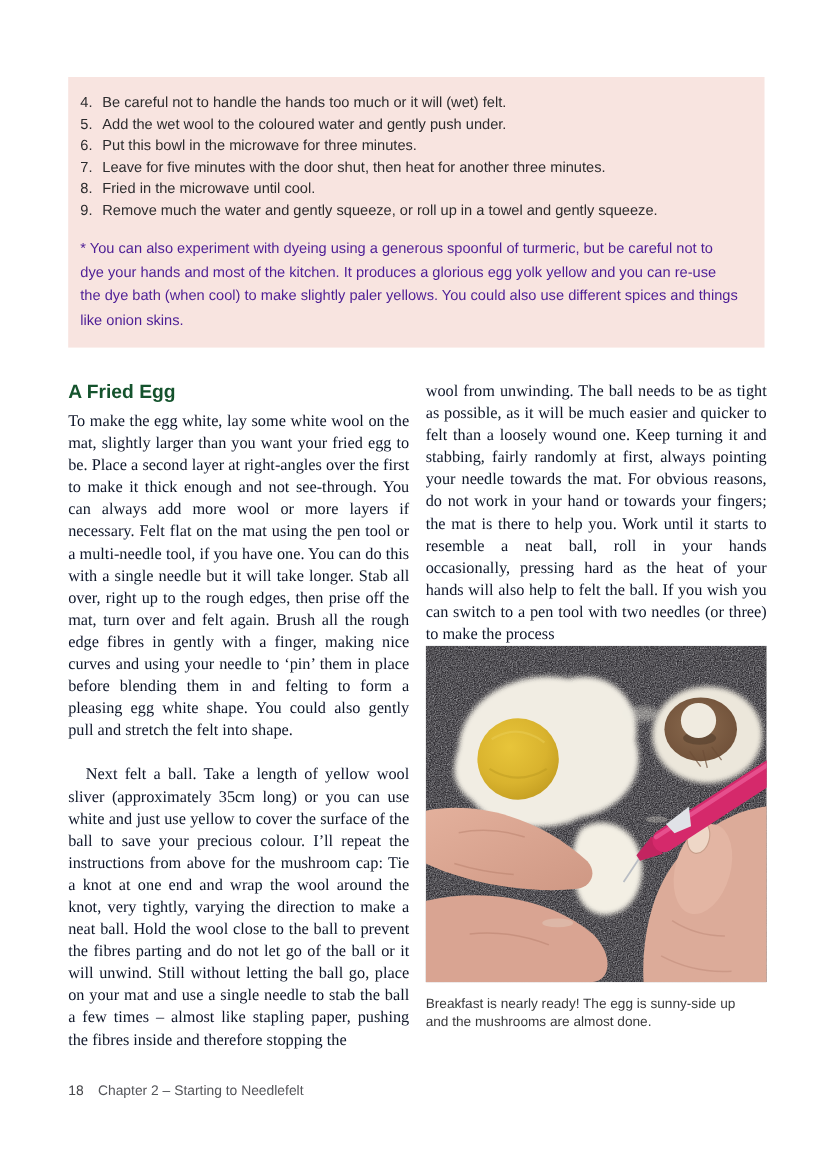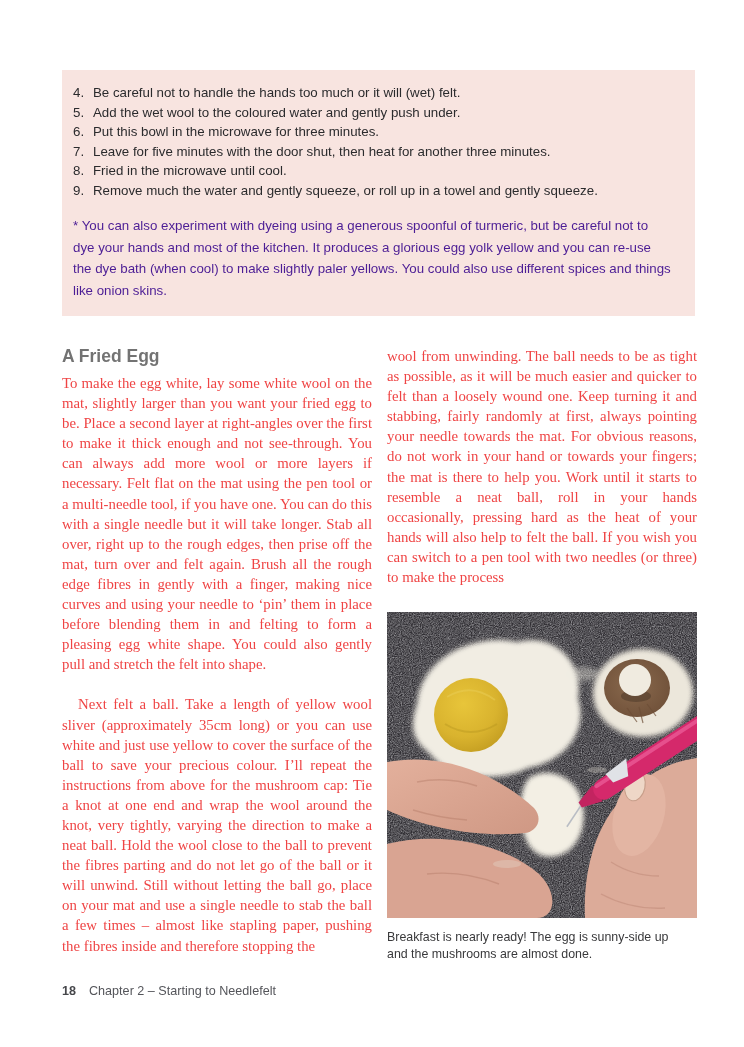--- a/index.html
+++ b/index.html
@@ -14,32 +14,32 @@
     background:#f8e4e0; padding:13px 22px 15px 11px;
   }
   .li { display:flex; line-height:19.5px; font-size:13.3px; color:#2b2b2d; }
   .li .num { width:20px; flex:none; }
   .li .txt { flex:1; }
   .footnote { margin:15px 0 0 0; font-size:13.3px; line-height:21.5px; color:#4c1d95; }
   .columns { position:absolute; left:62px; top:346px; width:635px; display:flex; gap:15px; }
   .col { width:310px; flex:none; }
   .heading {
     margin:0 0 7px 0; font-size:17.5px; font-weight:700; line-height:20px;
-    color:#737373; font-family:"Liberation Sans", sans-serif;
+    color:#14532d; font-family:"Liberation Sans", sans-serif;
   }
   .body-text p {
     margin:0; font-family:"Liberation Serif", serif; font-size:14.8px;
-    line-height:20.1px; color:#ef4444; text-align:justify;
+    line-height:20.1px; color:#0f172a; text-align:justify;
   }
   .body-text p.indent { text-indent:16px;margin-top:20px; }
-  .photo-wrap { margin-top:25px; width:270px; }
+  .photo-wrap { width:270px; }
   .photo-svg { display:block; width:310px; height:306px; }
   .caption { margin-top:11px; font-size:12.4px; line-height:16.8px; color:#39393b; width:302px; }
   .footer { position:absolute; left:62px; top:984px; font-size:12.6px; color:#54555a; }
-  .footer .pagenum { font-weight:700; color:#46474b; margin-right:13px;margin-top:16px; }
+  .footer .pagenum { font-weight:400; color:#46474b; margin-right:13px;margin-top:16px; }
 </style>
 </head>
 <body>
 
 <div class="info-box">
   <div class="li">
     <span class="num">4.</span>
     <span class="txt">Be careful not to handle the hands too much or it will (wet) felt.</span>
   </div>
   <div class="li">

